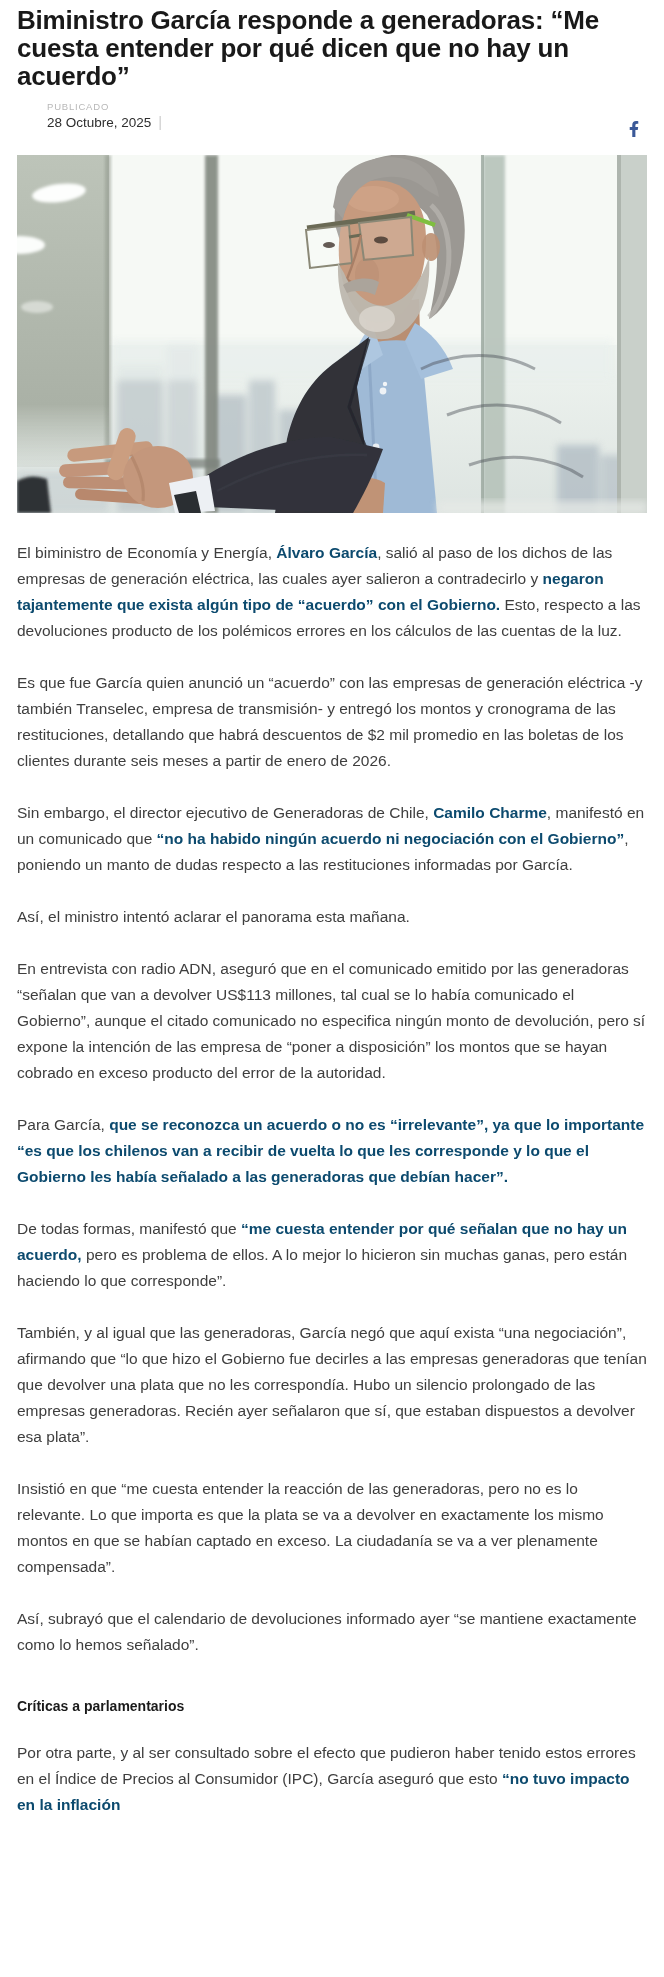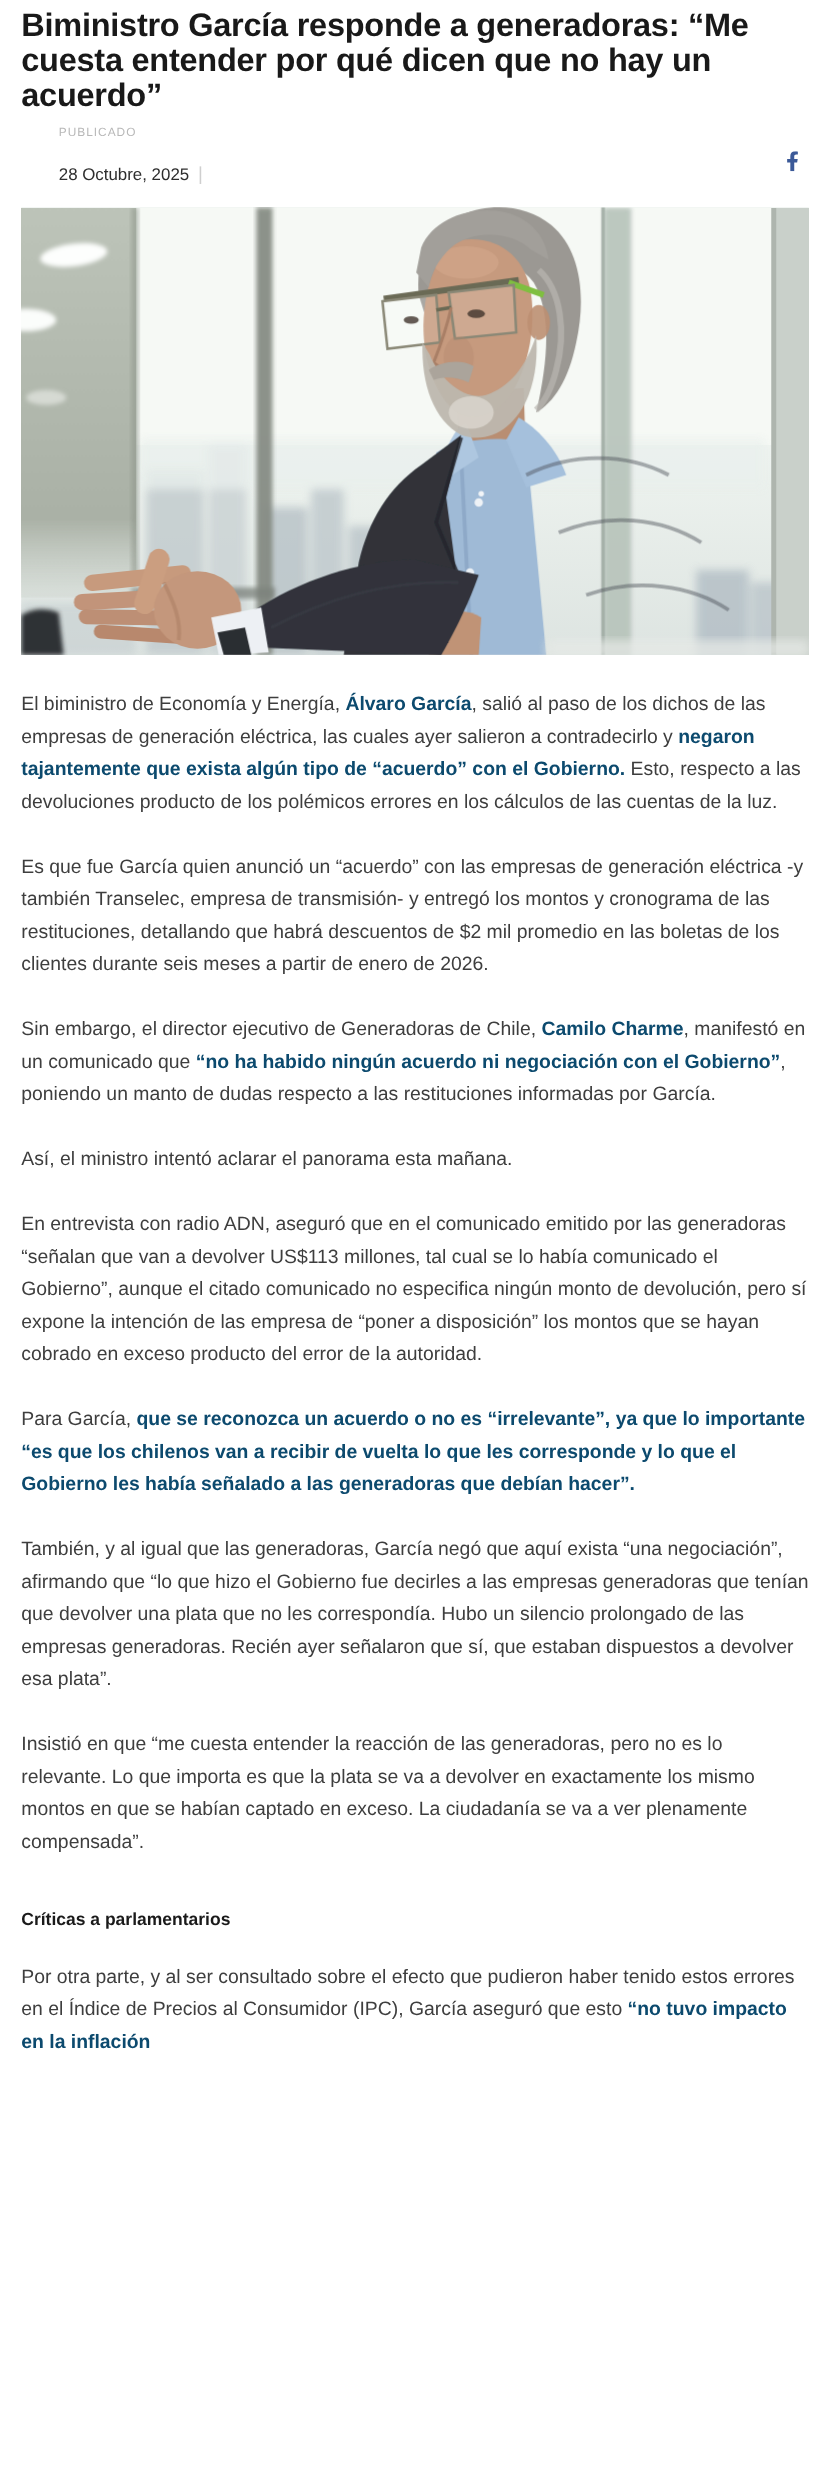--- a/index.html
+++ b/index.html
@@ -29,21 +29,21 @@
     padding: 0 22px 0 47px;
     margin-top: 11px;
   }
   .pub-label {
     font-size: 9.5px;
     letter-spacing: 0.8px;
     color: #b8b8b8;
     font-weight: 400;
   }
   .pub-date-line {
-    margin-top: 19px;
+    margin-top: 1px;
     font-size: 13.5px;
     color: #2e2e2e;
   }
   .pub-sep {
     color: #cfcfcf;
     margin-left: 7px;
     font-weight: 300;
     font-size: 15px;
   }
   .share-fb {
@@ -227,19 +227,21 @@
     </svg>
   </figure>
 
   <div class="article-body">
       <p><span>El biministro de Economía y Energía, </span><strong>Álvaro García</strong><span>, salió al paso de los dichos de las empresas de generación eléctrica, las cuales ayer salieron a contradecirlo y </span><strong>negaron tajantemente que exista algún tipo de “acuerdo” con el Gobierno.</strong><span> Esto, respecto a las devoluciones producto de los polémicos errores en los cálculos de las cuentas de la luz.</span></p>
       <p><span>Es que fue García quien anunció un “acuerdo” con las empresas de generación eléctrica -y también Transelec, empresa de transmisión- y entregó los montos y cronograma de las restituciones, detallando que habrá descuentos de $2 mil promedio en las boletas de los clientes durante seis meses a partir de enero de 2026.</span></p>
       <p><span>Sin embargo, el director ejecutivo de Generadoras de Chile, </span><strong>Camilo Charme</strong><span>, manifestó en un comunicado que </span><strong>“no ha habido ningún acuerdo ni negociación con el Gobierno”</strong><span>, poniendo un manto de dudas respecto a las restituciones informadas por García.</span></p>
       <p><span>Así, el ministro intentó aclarar el panorama esta mañana.</span></p>
       <p><span>En entrevista con radio ADN, aseguró que en el comunicado emitido por las generadoras “señalan que van a devolver US$113 millones, tal cual se lo había comunicado el Gobierno”, aunque el citado comunicado no especifica ningún monto de devolución, pero sí expone la intención de las empresa de “poner a disposición” los montos que se hayan cobrado en exceso producto del error de la autoridad.</span></p>
       <p><span>Para García, </span><strong>que se reconozca un acuerdo o no es “irrelevante”, ya que lo importante “es que los chilenos van a recibir de vuelta lo que les corresponde y lo que el Gobierno les había señalado a las generadoras que debían hacer”.</strong></p>
+      <p><span>De todas formas, manifestó que </span><strong>“me cuesta entender por qué señalan que no hay un acuerdo,</strong><span> pero es problema de ellos. A lo mejor lo hicieron sin muchas ganas, pero están haciendo lo que corresponde”.</span></p>
       <p><span>También, y al igual que las generadoras, García negó que aquí exista “una negociación”, afirmando que “lo que hizo el Gobierno fue decirles a las empresas generadoras que tenían que devolver una plata que no les correspondía. Hubo un silencio prolongado de las empresas generadoras. Recién ayer señalaron que sí, que estaban dispuestos a devolver esa plata”.</span></p>
       <p><span>Insistió en que “me cuesta entender la reacción de las generadoras, pero no es lo relevante. Lo que importa es que la plata se va a devolver en exactamente los mismo montos en que se habían captado en exceso. La ciudadanía se va a ver plenamente compensada”.</span></p>
+      <p><span>Así, subrayó que el calendario de devoluciones informado ayer “se mantiene exactamente como lo hemos señalado”.</span></p>
       <h2>Críticas a parlamentarios</h2>
       <p><span>Por otra parte, y al ser consultado sobre el efecto que pudieron haber tenido estos errores en el Índice de Precios al Consumidor (IPC), García aseguró que esto </span><strong>“no tuvo impacto en la inflación</strong></p>
     </div>
 
 </div>
 
 </body></html>

